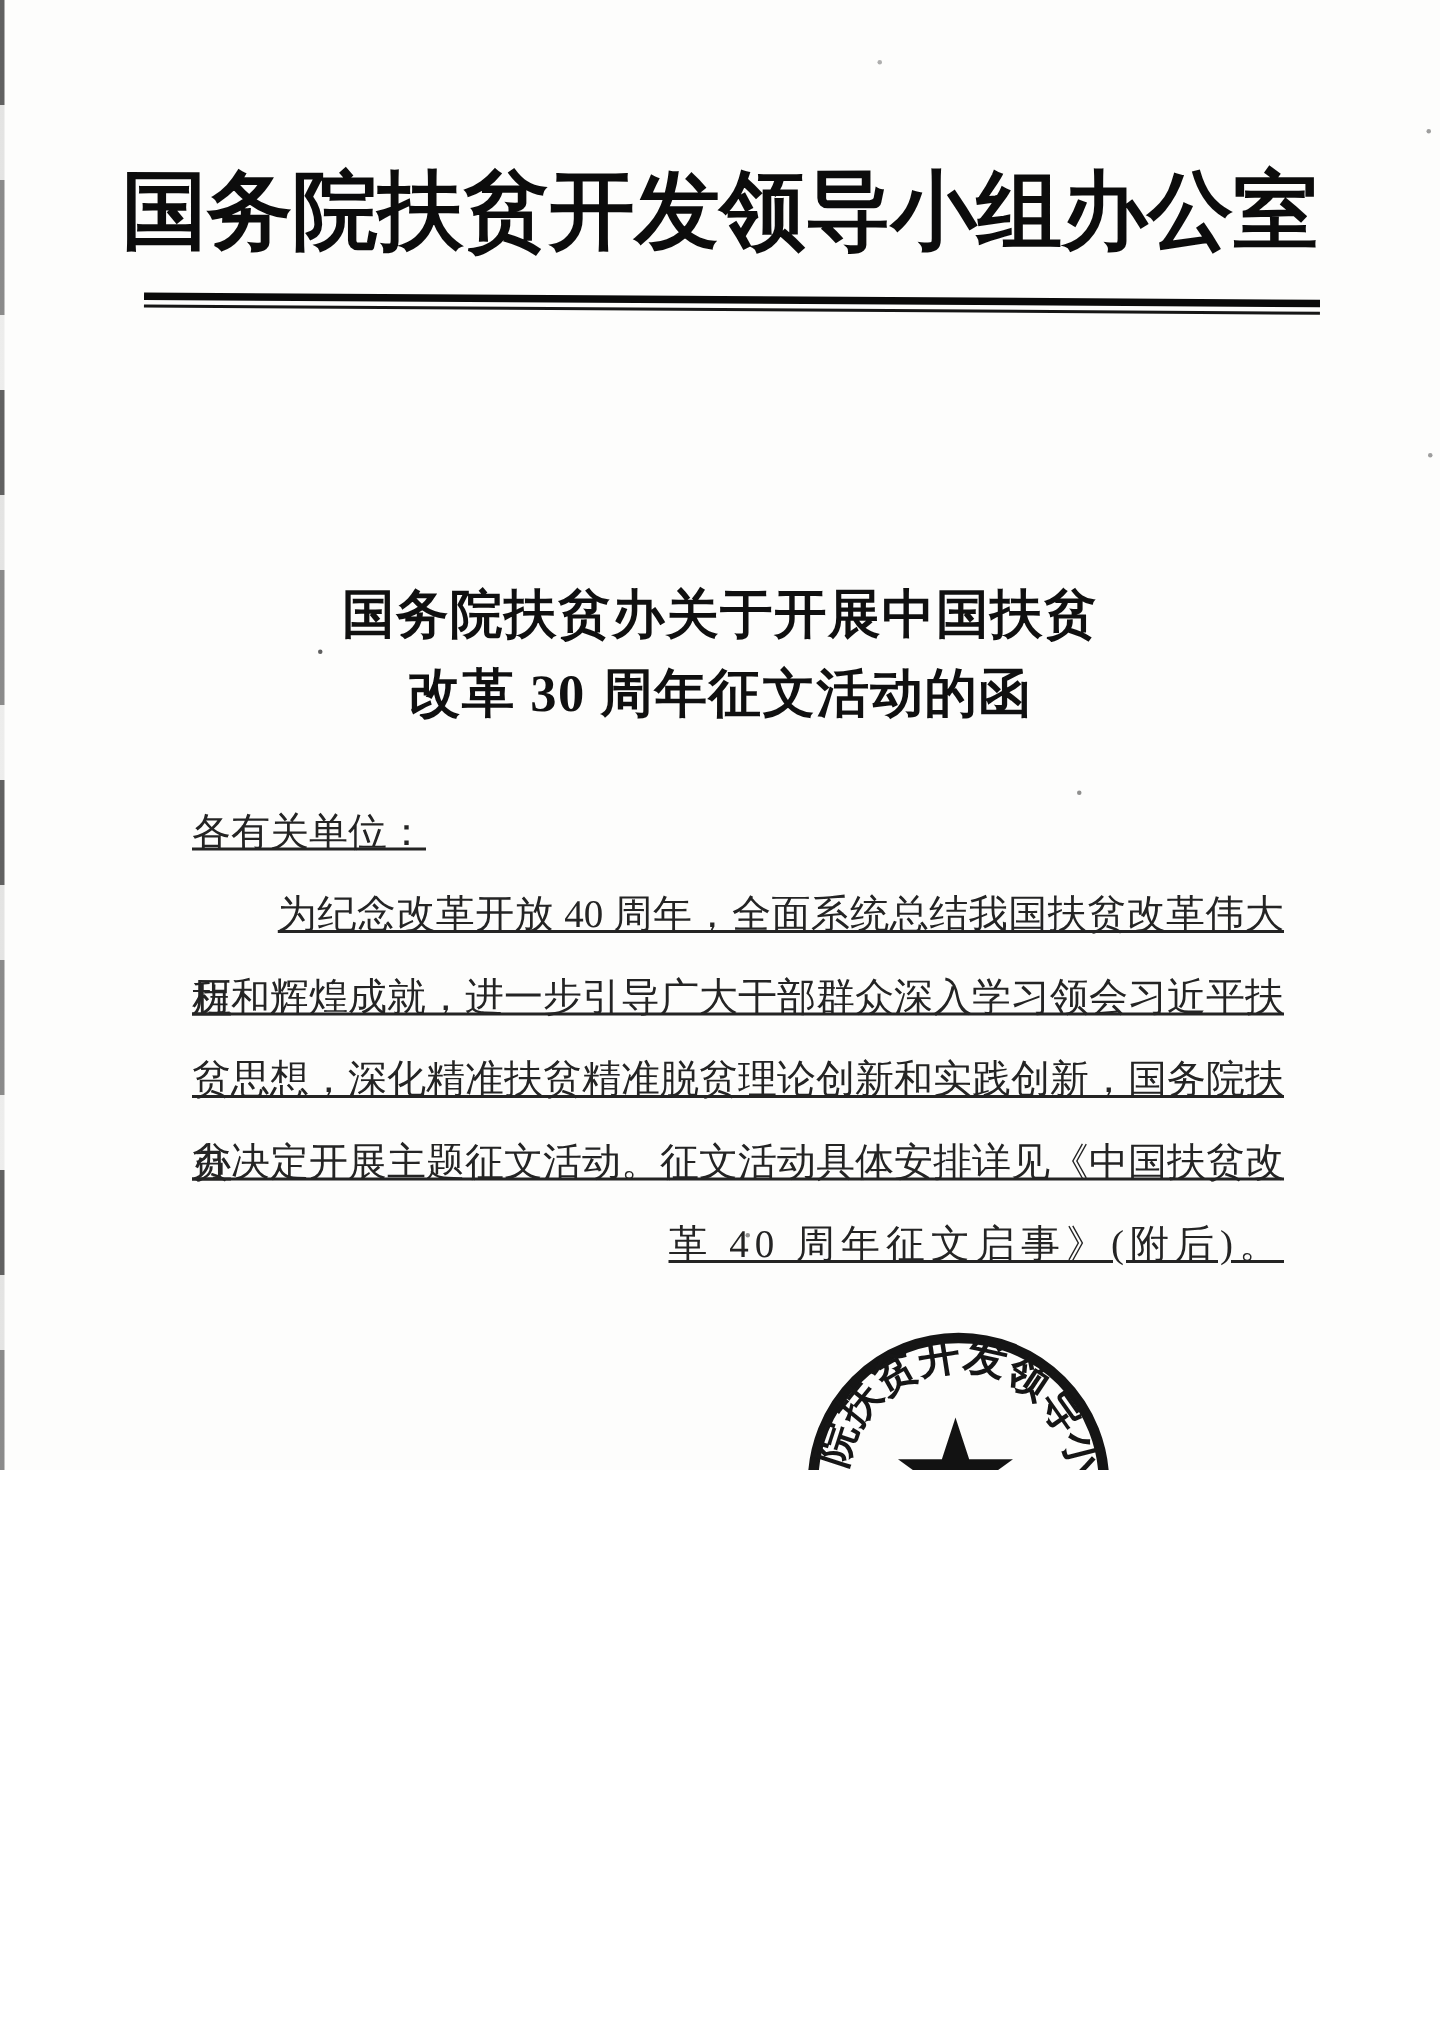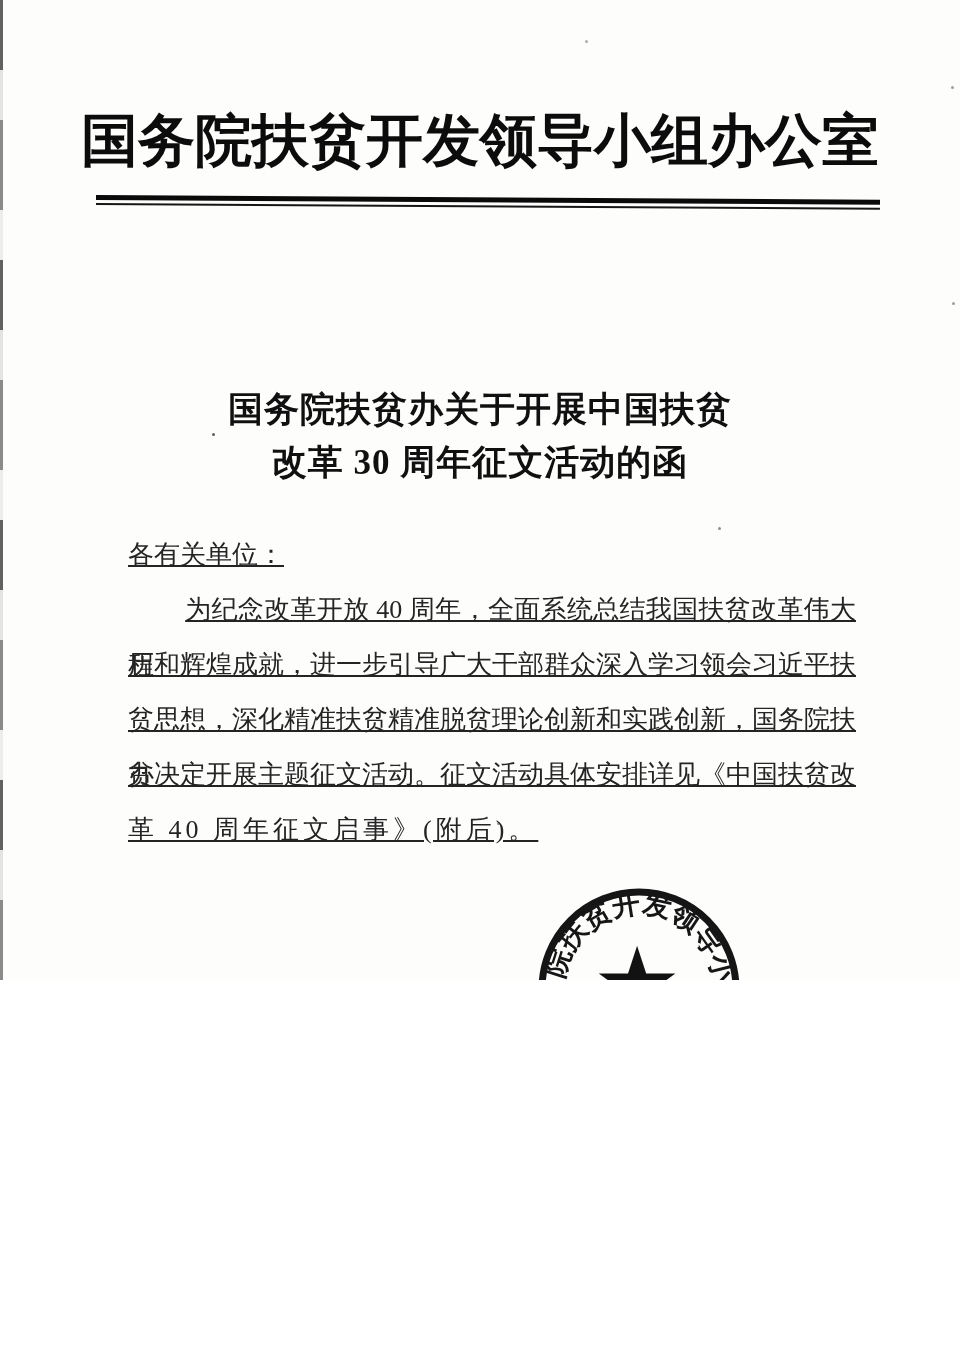--- a/index.html
+++ b/index.html
@@ -92,21 +92,21 @@
   .body-line {
     height: 55px;
     white-space: nowrap;
   }
   .justify {
     text-align: justify;
     text-align-last: justify;
     white-space: normal;
   }
   .indent { text-indent: 2.2em; }
-  .lastline { letter-spacing: 4px; }
+  .lastline { letter-spacing: 4px; text-align: right; }
   
   .seal {
     position: absolute;
     left: 534px;
     top: 884px;
     width: 212px;
     height: 212px;
   }
   
   .sig-org1 {

